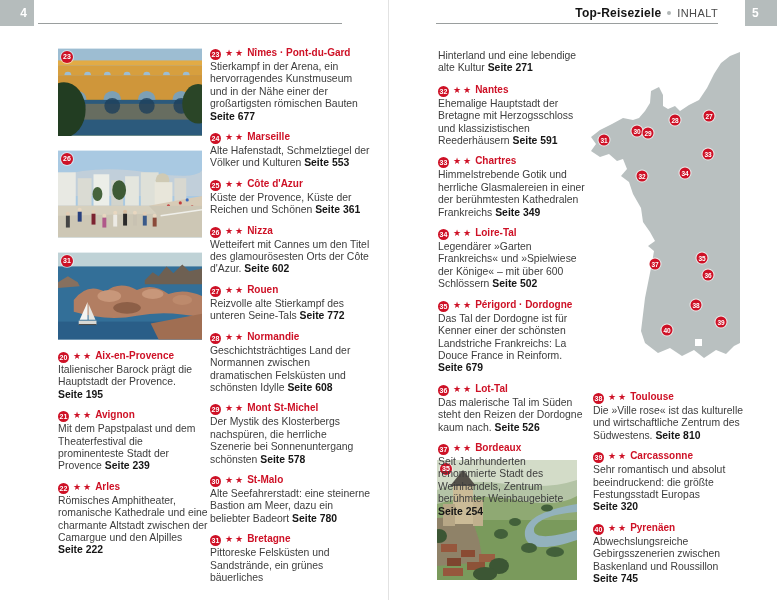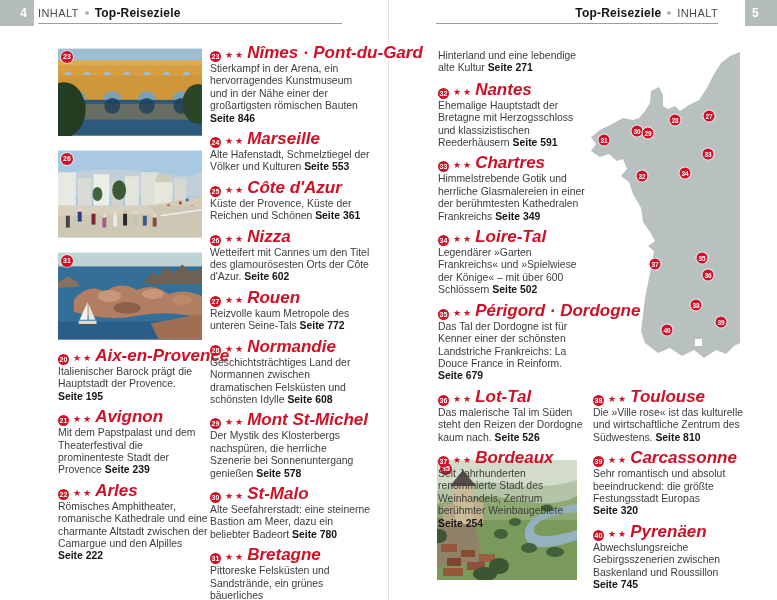--- a/index.html
+++ b/index.html
@@ -25,21 +25,21 @@
   #colA-text{left:58px;top:350px;width:150px;}
   #colB{left:210px;top:47px;width:160px;}
   #colC{left:438px;top:50px;width:148px;}
   #colD-text{left:593px;top:391px;width:150px;}
   p.cont{margin:0 0 9px 0;}
   .entry{margin-bottom:8px;}
   .entry-head{margin-bottom:1px;white-space:nowrap;}
   .badge{display:inline-block;width:11px;height:11px;border-radius:50%;background:var(--red);
          color:#fff;font-size:7px;font-weight:bold;line-height:11px;text-align:center;vertical-align:-1px;}
   .stars{color:var(--red);font-size:9px;letter-spacing:2px;margin:0 2px 0 4px;}
-  .entry-name{color:var(--red);font-weight:bold;font-size:17px;font-style:italic;}
+  .entry-name{color:var(--red);font-weight:bold;font-size:10px;}
   .seite{color:#161616;font-weight:bold;white-space:nowrap;}
   
   .photo{position:absolute;overflow:hidden;}
   .photo svg{display:block;}
   #photo1{left:58px;top:48px;width:144px;height:88px;}
   #photo2{left:58px;top:150px;width:144px;height:88px;}
   #photo3{left:58px;top:252px;width:144px;height:88px;}
   #photo4{left:437px;top:460px;width:140px;height:120px;}
   .photo-badge{position:absolute;left:3px;top:3px;width:12px;height:12px;border-radius:50%;
          background:var(--red);color:#fff;font-size:7px;font-weight:bold;line-height:12px;
@@ -49,23 +49,20 @@
   .map-dot{position:absolute;width:11px;height:11px;border-radius:50%;background:var(--red);
          color:#fff;font-size:6.5px;font-weight:bold;line-height:11px;text-align:center;
          transform:translate(-50%,-50%);box-shadow:0 0 0 1px rgba(255,255,255,.7);}
 </style>
 </head>
 <body>
 
 <div id="page">
 
   <div class="pagenum-box" id="box-left">4</div>
-  <div class="hdr" id="hdr-left">
-    <span>INHALT</span><span class="hdr-dot"></span><b>Top-Reiseziele</b>
-  </div>
   <div class="hdr-rule" id="rule-left"></div>
 
   <div class="hdr" id="hdr-right">
     <b>Top-Reiseziele</b><span class="hdr-dot"></span><span>INHALT</span>
   </div>
   <div class="hdr-rule" id="rule-right"></div>
   <div class="pagenum-box" id="box-right">5</div>
 
   <div class="gutter"></div>
 
@@ -274,51 +271,51 @@
           <div class="entry-desc"><span>Römisches Amphitheater, romanische Kathedrale und eine charmante Altstadt zwischen der Camargue und den Alpilles</span> <b class="seite">Seite 222</b></div>
         </div>
       </div>
   </div>
 
   <div class="col" id="colB">
     <div>
 
         <div class="entry">
           <div class="entry-head"><span class="badge">23</span><span class="stars">★★</span><span class="entry-name">Nîmes · Pont-du-Gard</span></div>
-          <div class="entry-desc"><span>Stierkampf in der Arena, ein hervorragendes Kunstmuseum und in der Nähe einer der großartigsten römischen Bauten</span> <b class="seite">Seite 846</b></div>
+          <div class="entry-desc"><span>Stierkampf in der Arena, ein hervorragendes Kunstmuseum und in der Nähe einer der großartigsten römischen Bauten</span> <b class="seite">Seite 677</b></div>
         </div>
 
         <div class="entry">
           <div class="entry-head"><span class="badge">24</span><span class="stars">★★</span><span class="entry-name">Marseille</span></div>
           <div class="entry-desc"><span>Alte Hafenstadt, Schmelztiegel der Völker und Kulturen</span> <b class="seite">Seite 553</b></div>
         </div>
 
         <div class="entry">
           <div class="entry-head"><span class="badge">25</span><span class="stars">★★</span><span class="entry-name">Côte d'Azur</span></div>
           <div class="entry-desc"><span>Küste der Provence, Küste der Reichen und Schönen</span> <b class="seite">Seite 361</b></div>
         </div>
 
         <div class="entry">
           <div class="entry-head"><span class="badge">26</span><span class="stars">★★</span><span class="entry-name">Nizza</span></div>
           <div class="entry-desc"><span>Wetteifert mit Cannes um den Titel des glamourösesten Orts der Côte d'Azur.</span> <b class="seite">Seite 602</b></div>
         </div>
 
         <div class="entry">
           <div class="entry-head"><span class="badge">27</span><span class="stars">★★</span><span class="entry-name">Rouen</span></div>
-          <div class="entry-desc"><span>Reizvolle kaum Metropole des unteren Seine-Tals</span> <b class="seite">Seite 772</b></div>
+          <div class="entry-desc"><span>Reizvolle alte Stierkampf des unteren Seine-Tals</span> <b class="seite">Seite 772</b></div>
         </div>
 
         <div class="entry">
           <div class="entry-head"><span class="badge">28</span><span class="stars">★★</span><span class="entry-name">Normandie</span></div>
           <div class="entry-desc"><span>Geschichtsträchtiges Land der Normannen zwischen dramatischen Felsküsten und schönsten Idylle</span> <b class="seite">Seite 608</b></div>
         </div>
 
         <div class="entry">
           <div class="entry-head"><span class="badge">29</span><span class="stars">★★</span><span class="entry-name">Mont St-Michel</span></div>
-          <div class="entry-desc"><span>Der Mystik des Klosterbergs nachspüren, die herrliche Szenerie bei Sonnenuntergang genießen</span> <b class="seite">Seite 578</b></div>
+          <div class="entry-desc"><span>Der Mystik des Klosterbergs nachspüren, die herrliche Szenerie bei Sonnenuntergang schönsten</span> <b class="seite">Seite 578</b></div>
         </div>
 
         <div class="entry">
           <div class="entry-head"><span class="badge">30</span><span class="stars">★★</span><span class="entry-name">St-Malo</span></div>
           <div class="entry-desc"><span>Alte Seefahrerstadt: eine steinerne Bastion am Meer, dazu ein beliebter Badeort</span> <b class="seite">Seite 780</b></div>
         </div>
 
         <div class="entry">
           <div class="entry-head"><span class="badge">31</span><span class="stars">★★</span><span class="entry-name">Bretagne</span></div>
           <div class="entry-desc"><span>Pittoreske Felsküsten und Sandstrände, ein grünes bäuerliches</span> <b class="seite"></b></div>

